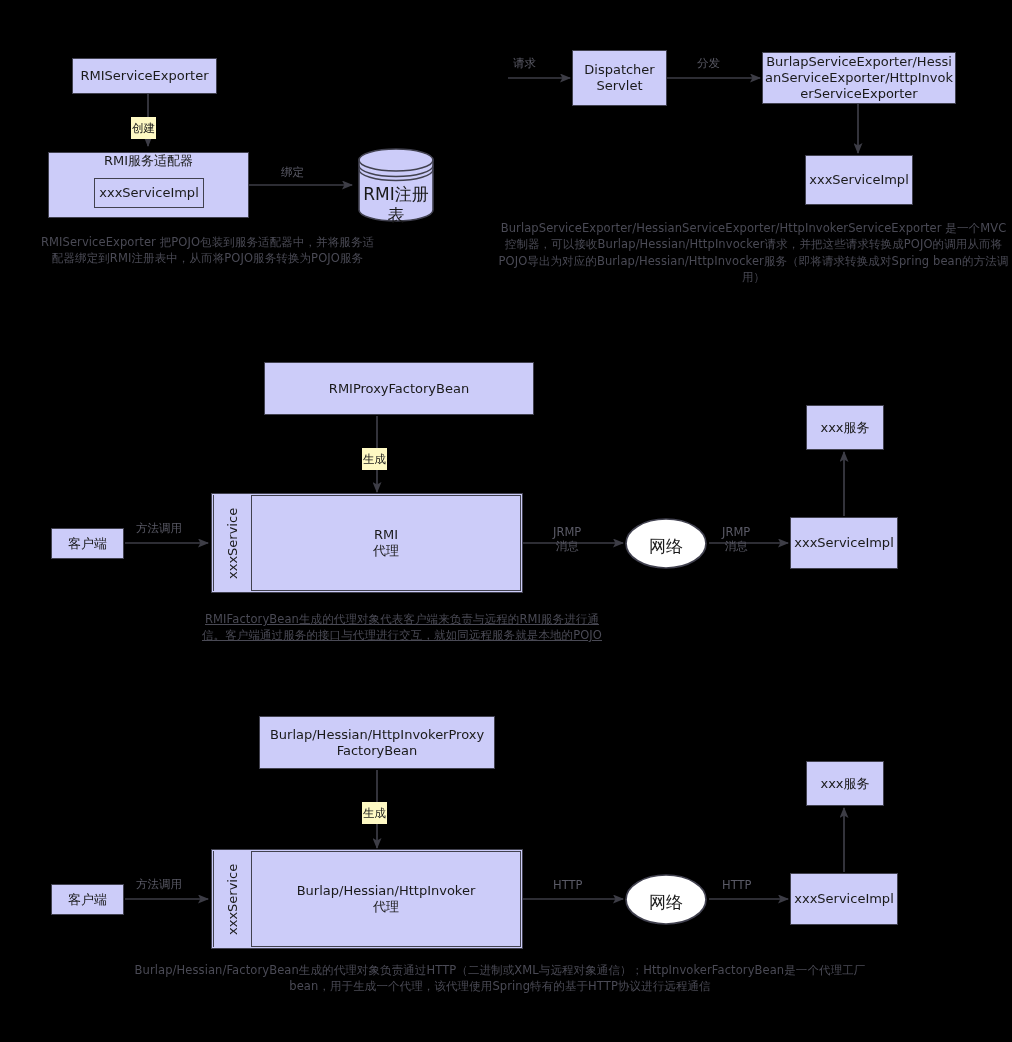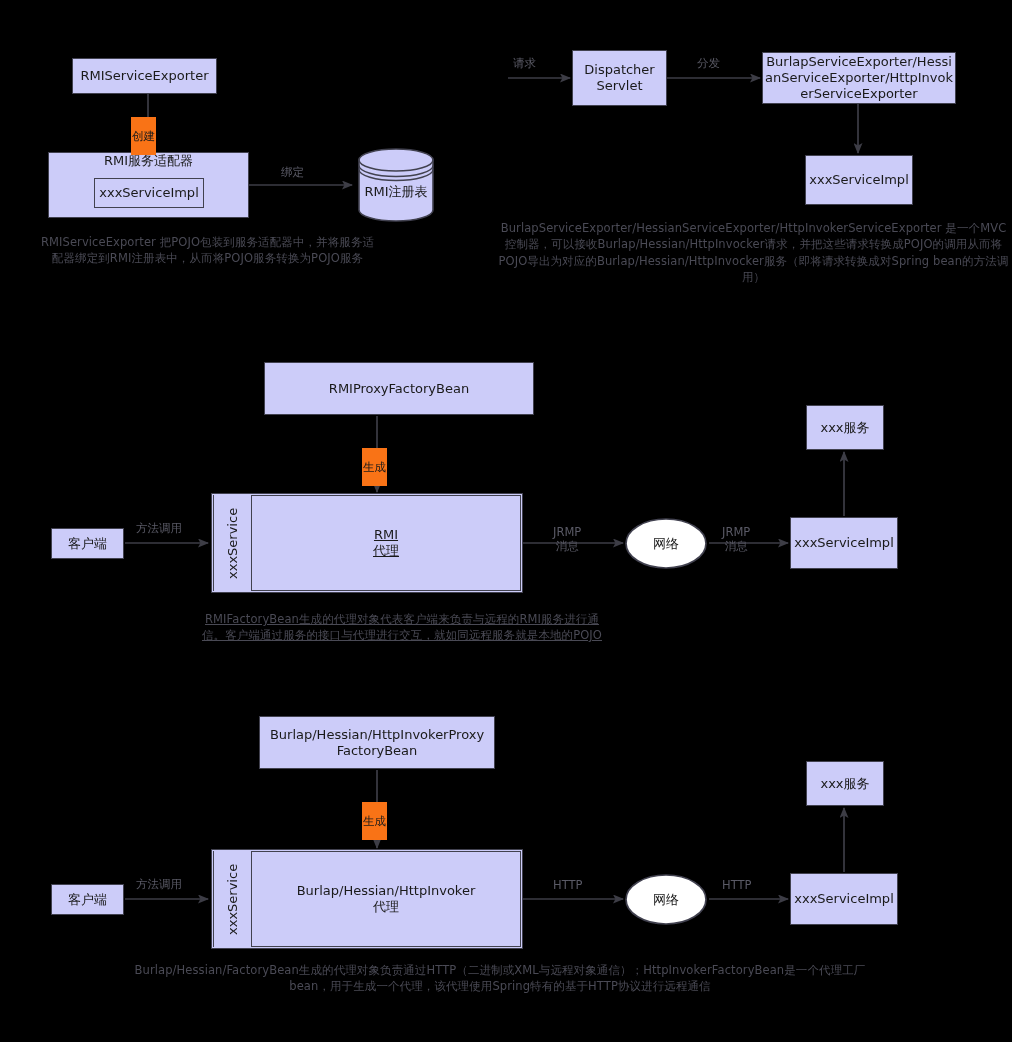--- a/index.html
+++ b/index.html
@@ -16,33 +16,33 @@
   }
   .caption{
     position:absolute;color:#4a4a55;font-size:11.5px;line-height:1.42;
     text-align:center;letter-spacing:.1px;
   }
   .edgelabel{
     position:absolute;color:#5a5a66;font-size:11.5px;line-height:1.25;
     text-align:center;white-space:pre-line;
   }
   .edgelabel.boxed{
-    background:#f97316;color:#1a1a1a;padding:12px 1px;
+    background:#fef9c3;color:#1a1a1a;padding:4px 1px;
   }
   .vlabel{
     position:absolute;display:flex;align-items:center;justify-content:center;
     writing-mode:vertical-rl;transform:rotate(180deg);
     font-size:13px;color:#1a1a1a;
   }
   .cyl{position:absolute;}
   .ell{position:absolute;}
   svg.lines{position:absolute;left:0;top:0;width:1012px;height:1042px;overflow:visible;}
   .ov{
     position:absolute;box-sizing:border-box;text-align:center;
-    font-size:13px;line-height:1.22;color:#1a1a1a;
+    font-size:17px;line-height:1.22;color:#1a1a1a;
   }
 </style>
 </head>
 <body>
 
 <div id="stage">
 
   <svg class="lines" viewBox="0 0 1012 1042">
     <defs>
       <marker id="ar" markerWidth="11" markerHeight="9" refX="10" refY="4.5" orient="auto" markerUnits="userSpaceOnUse">
@@ -123,21 +123,21 @@
   <div class="node" style="left:264px;top:362px;width:270px;height:53px;">RMIProxyFactoryBean</div>
 
   <div class="edgelabel boxed" style="left:362px;top:448px;">生成</div>
 
   <div class="node" style="left:51px;top:528px;width:73px;height:31px;">客户端</div>
 
   <div class="edgelabel" style="left:136px;top:521px;">方法调用</div>
 
   <div class="node" style="left:211px;top:493px;width:312px;height:100px;padding:0;background:#ccccf9;"></div>
   <div class="vlabel" style="left:213px;top:495px;width:36px;height:96px;background:#ccccf9;border-right:1.6px solid #41414f;">xxxService</div>
-  <div class="node" style="left:251px;top:495px;width:270px;height:96px;white-space:pre-line;border:1.6px solid #41414f;text-decoration:underline;">RMI
+  <div class="node" style="left:251px;top:495px;width:270px;height:96px;white-space:pre-line;border:1.6px solid #41414f;">RMI
 代理</div>
 
   <div class="edgelabel" style="left:553px;top:525px;">JRMP
 消息</div>
 
   <div class="ell" style="left:625px;top:518px;width:82px;height:51px;">
     <svg width="82" height="51" viewBox="0 0 82 51">
       <ellipse cx="41" cy="25.5" rx="40" ry="24.5" fill="#ffffff" stroke="#41414f" stroke-width="1.7"></ellipse>
     </svg>
   </div>

